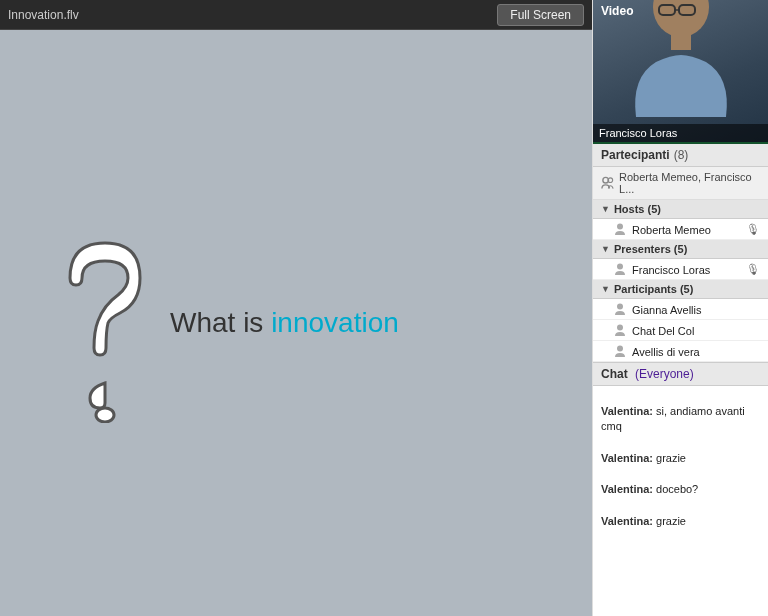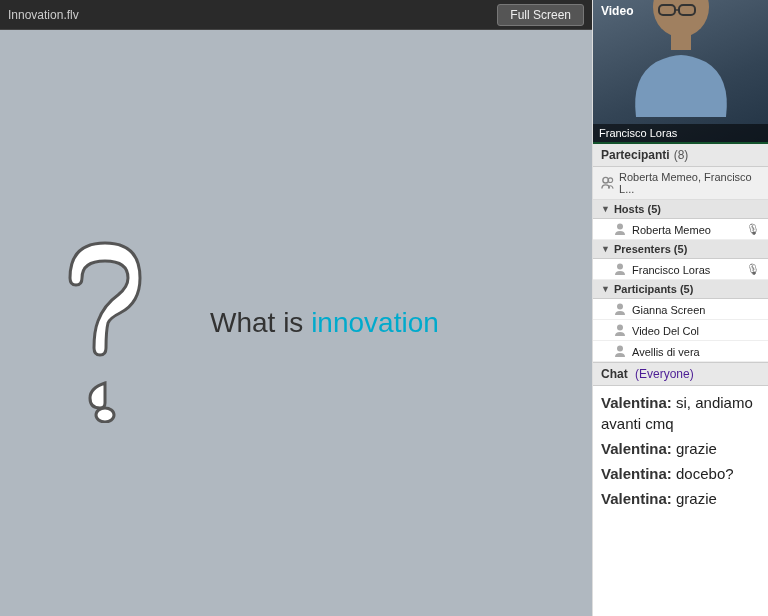--- a/index.html
+++ b/index.html
@@ -50,21 +50,20 @@
       display: flex;
       align-items: center;
       justify-content: center;
       overflow: hidden;
     }
 
     
     #video-content {
       display: flex;
       align-items: center;
-      gap: 40px;
       width: 100%;
       padding: 0 40px;
     }
 
     #question-mark {
       width: 130px;
       height: 200px;
     }
 
     #innovation-text {
@@ -217,23 +216,24 @@
       flex: 1;
       overflow-y: auto;
       padding: 6px 8px;
       background: #fff;
       display: flex;
       flex-direction: column;
       gap: 4px;
     }
 
     .chat-message {
-      font-size: 15px;
+      font-size: 11px;
       color: #222;
       line-height: 1.4;
+      margin-top: 12px;
     }
 
     .chat-message .sender {
       font-weight: bold;
       color: #333;
     }
 
     .chat-plain {
       font-size: 11px;
       color: #333;
@@ -339,28 +339,28 @@
 
     <div class="group-header">
       <span class="arrow">▼</span>
       <span>Participants (5)</span>
     </div>
     <div class="participant-row">
       <svg class="person-icon-svg" viewBox="0 0 14 14">
         <circle cx="7" cy="4.5" r="3" fill="#aaa"></circle>
         <path d="M2 13 Q2 9 7 9 Q12 9 12 13" fill="#aaa"></path>
       </svg>
-      <span>Gianna Screen</span>
-    </div>
-    <div class="participant-row">
-      <svg class="person-icon-svg" viewBox="0 0 14 14">
-        <circle cx="7" cy="4.5" r="3" fill="#aaa"></circle>
-        <path d="M2 13 Q2 9 7 9 Q12 9 12 13" fill="#aaa"></path>
-      </svg>
-      <span>Video Del Col</span>
+      <span>Gianna Avellis</span>
+    </div>
+    <div class="participant-row">
+      <svg class="person-icon-svg" viewBox="0 0 14 14">
+        <circle cx="7" cy="4.5" r="3" fill="#aaa"></circle>
+        <path d="M2 13 Q2 9 7 9 Q12 9 12 13" fill="#aaa"></path>
+      </svg>
+      <span>Chat Del Col</span>
     </div>
     <div class="participant-row">
       <svg class="person-icon-svg" viewBox="0 0 14 14">
         <circle cx="7" cy="4.5" r="3" fill="#aaa"></circle>
         <path d="M2 13 Q2 9 7 9 Q12 9 12 13" fill="#aaa"></path>
       </svg>
       <span>Avellis di vera</span>
     </div>
   </div>
 

